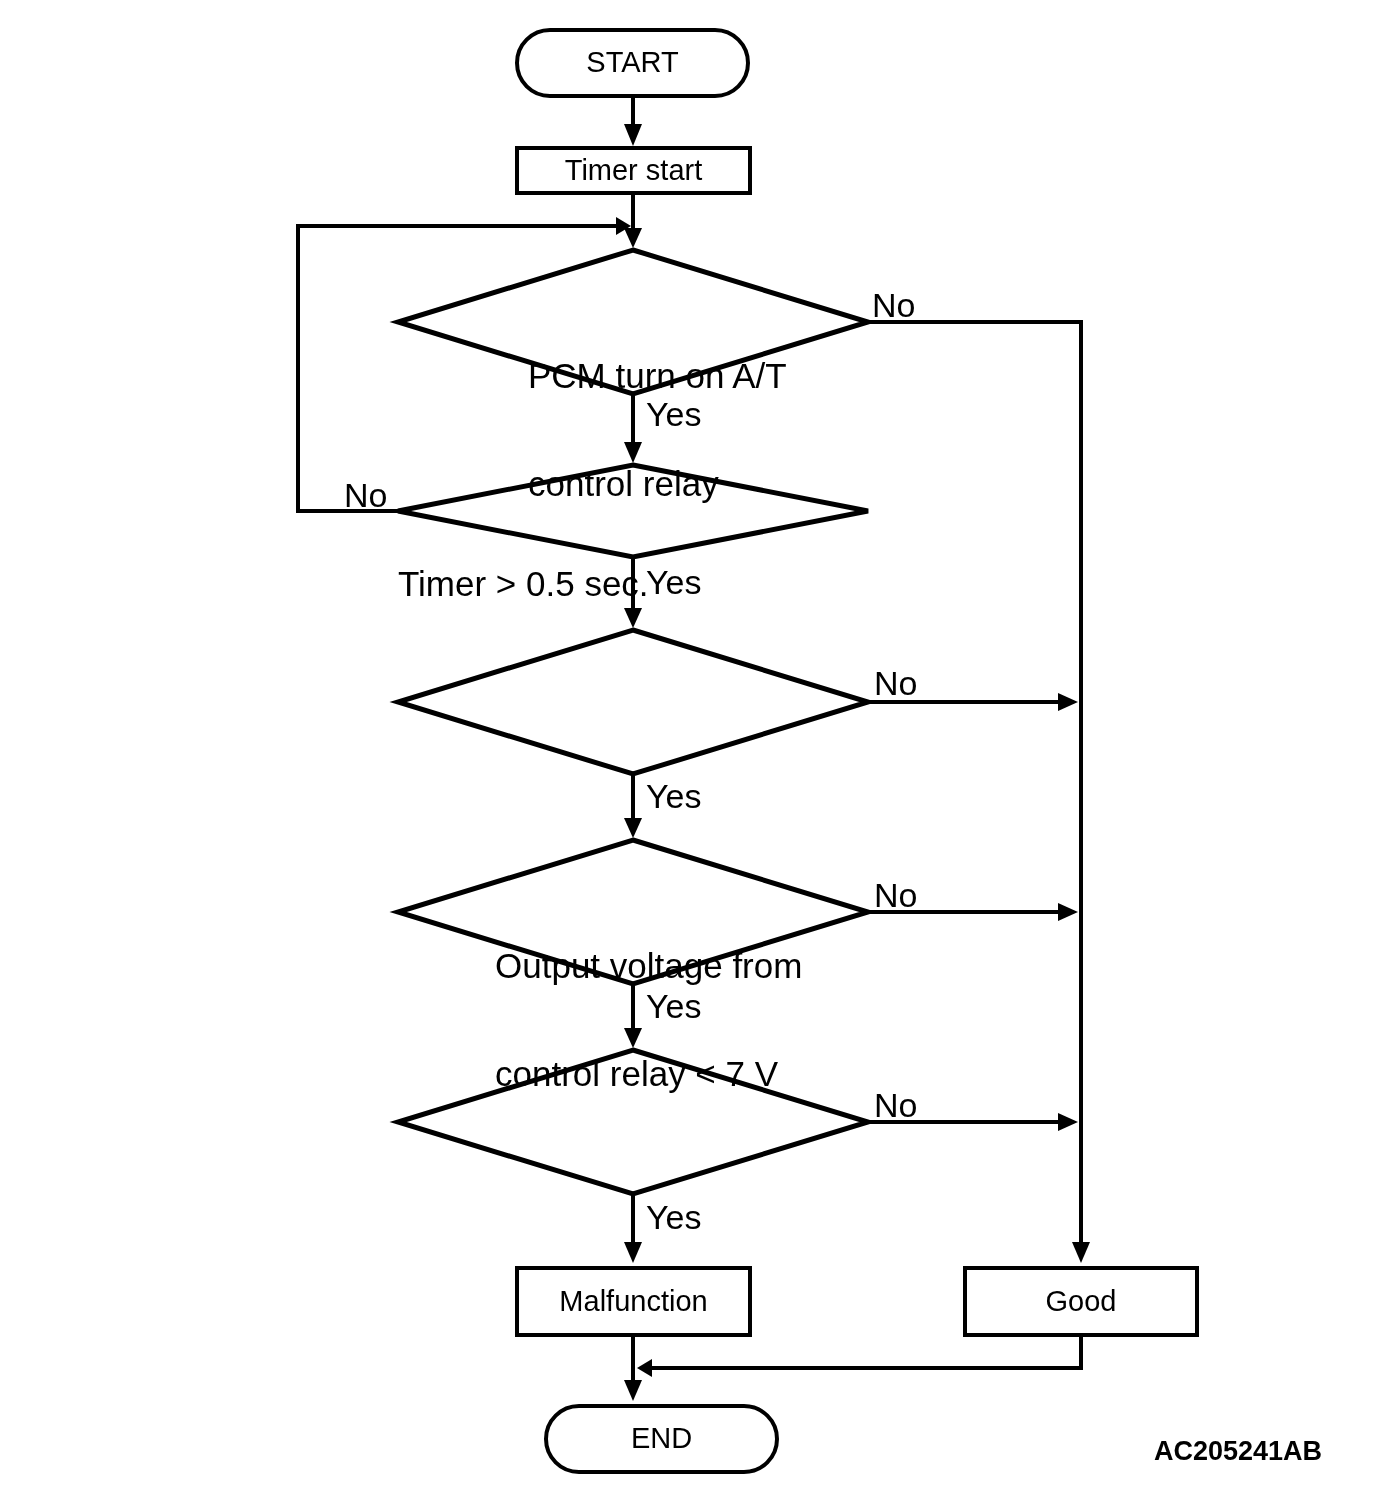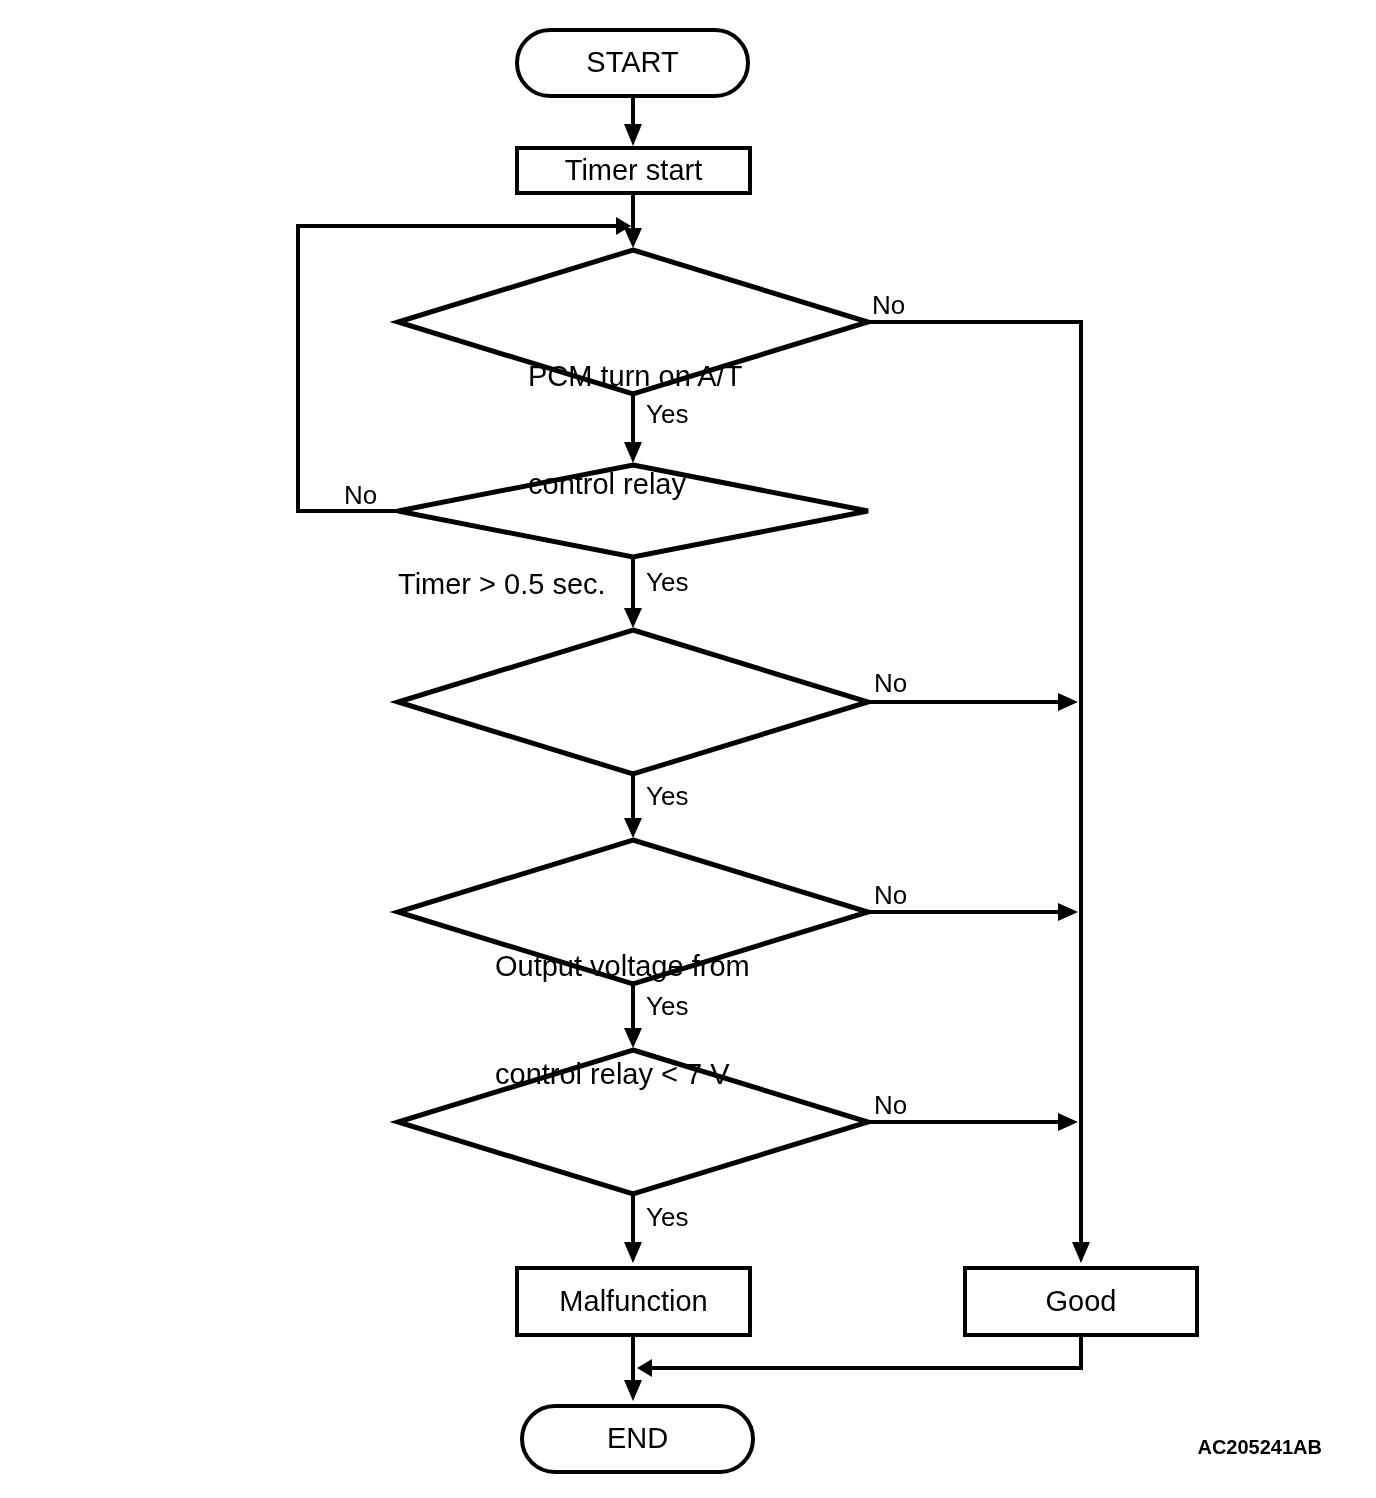--- a/index.html
+++ b/index.html
@@ -30,40 +30,40 @@
     justify-content: center;
     font-size: 29px;
     line-height: 1.1;
     white-space: nowrap;
   }
   .terminal {
     border-radius: 35px;
   }
   .decision-text {
     position: absolute;
-    font-size: 29px;
+    font-size: 35px;
     line-height: 36px;
     white-space: pre;
   }
   .decision-text.centered {
     text-align: left;
   }
   .branch-label {
     position: absolute;
-    font-size: 26px;
+    font-size: 34px;
     line-height: 34px;
     white-space: nowrap;
   }
   .figure-code {
     position: absolute;
     left: 1122px;
     top: 1436px;
     width: 200px;
     text-align: right;
-    font-size: 20px;
+    font-size: 27px;
     font-weight: 700;
     white-space: nowrap;
   }
 </style>
 </head>
 <body>
 
 <div class="canvas">
 
   <svg width="1376" height="1498" viewBox="0 0 1376 1498">
@@ -133,21 +133,21 @@
   </div>
 
   <div class="node" style="left:515px; top:1266px; width:237px; height:71px;">
     <span>Malfunction</span>
   </div>
 
   <div class="node" style="left:963px; top:1266px; width:236px; height:71px;">
     <span>Good</span>
   </div>
 
-  <div class="node terminal" style="left:520px; top:1404px; width:235px; height:70px;">
+  <div class="node terminal" style="left:544px; top:1404px; width:235px; height:70px;">
     <span>END</span>
   </div>
 
   <div class="decision-text" style="left:528px; top:286px;">
     <div>PCM turn on A/T</div>
     <div>control relay</div>
   </div>
 
   <div class="decision-text centered" style="left:398px; top:494px; width:470px;">
     <div>Timer &gt; 0.5 sec.</div>

